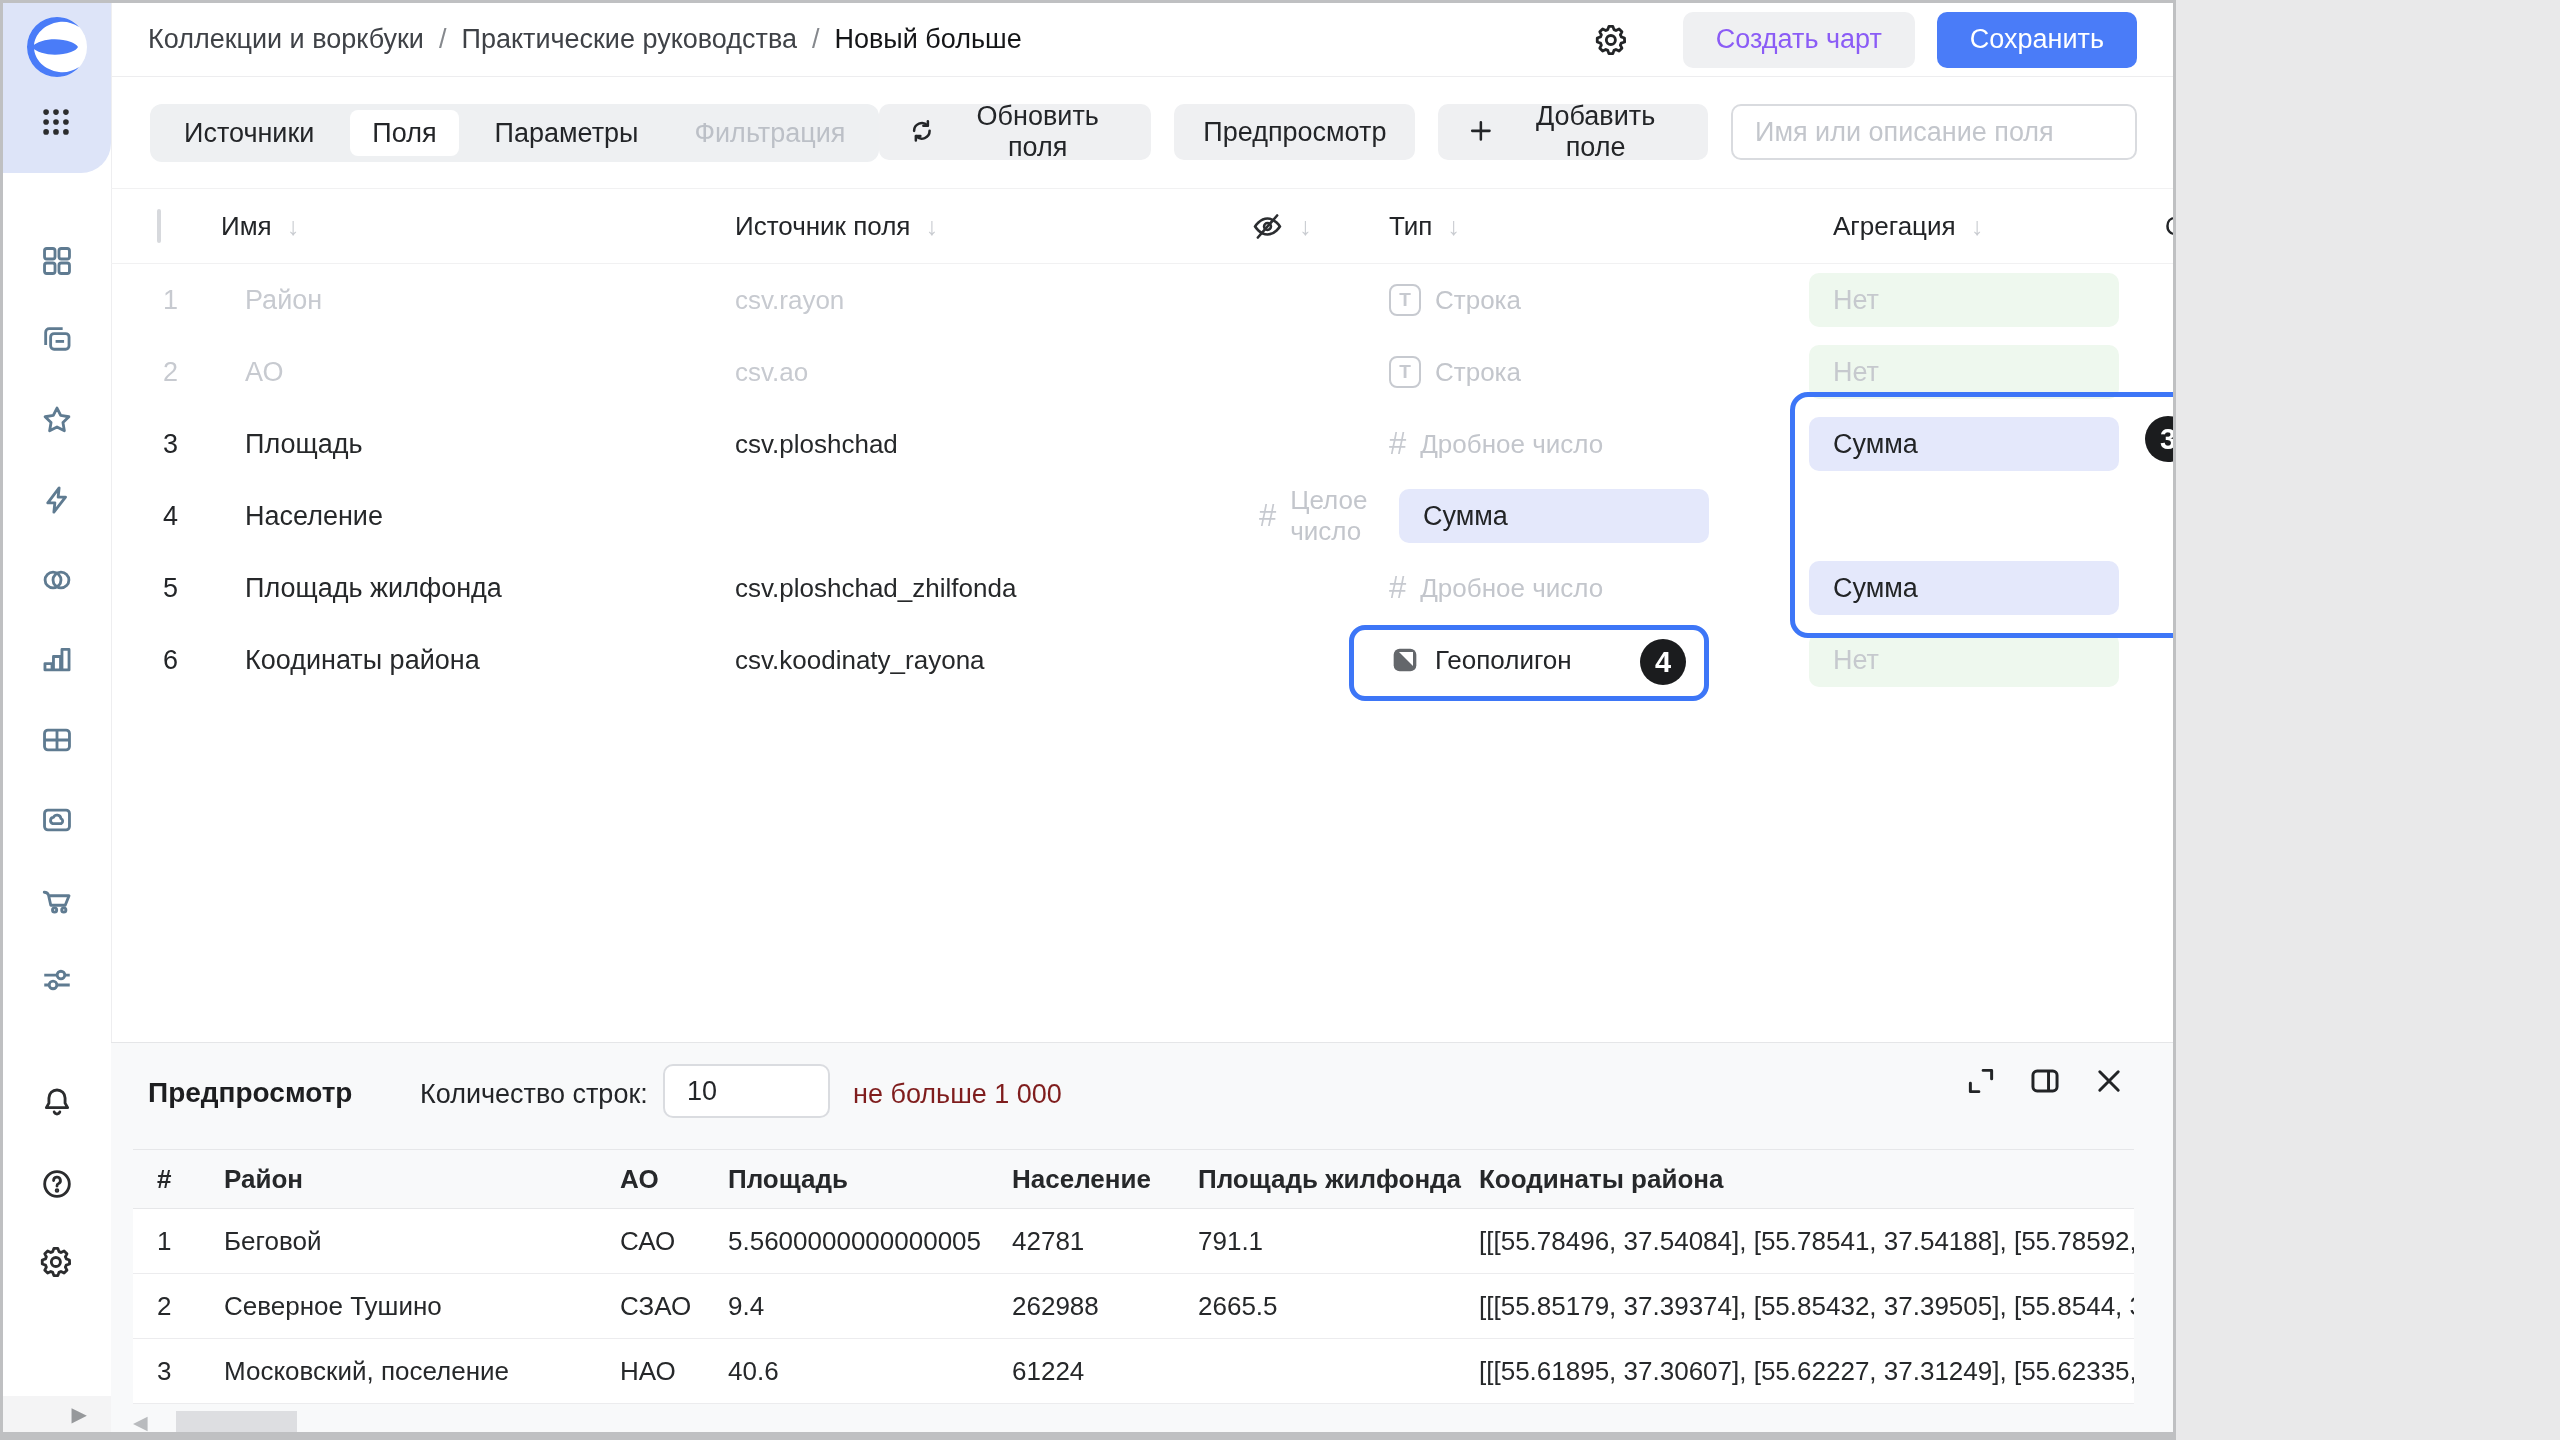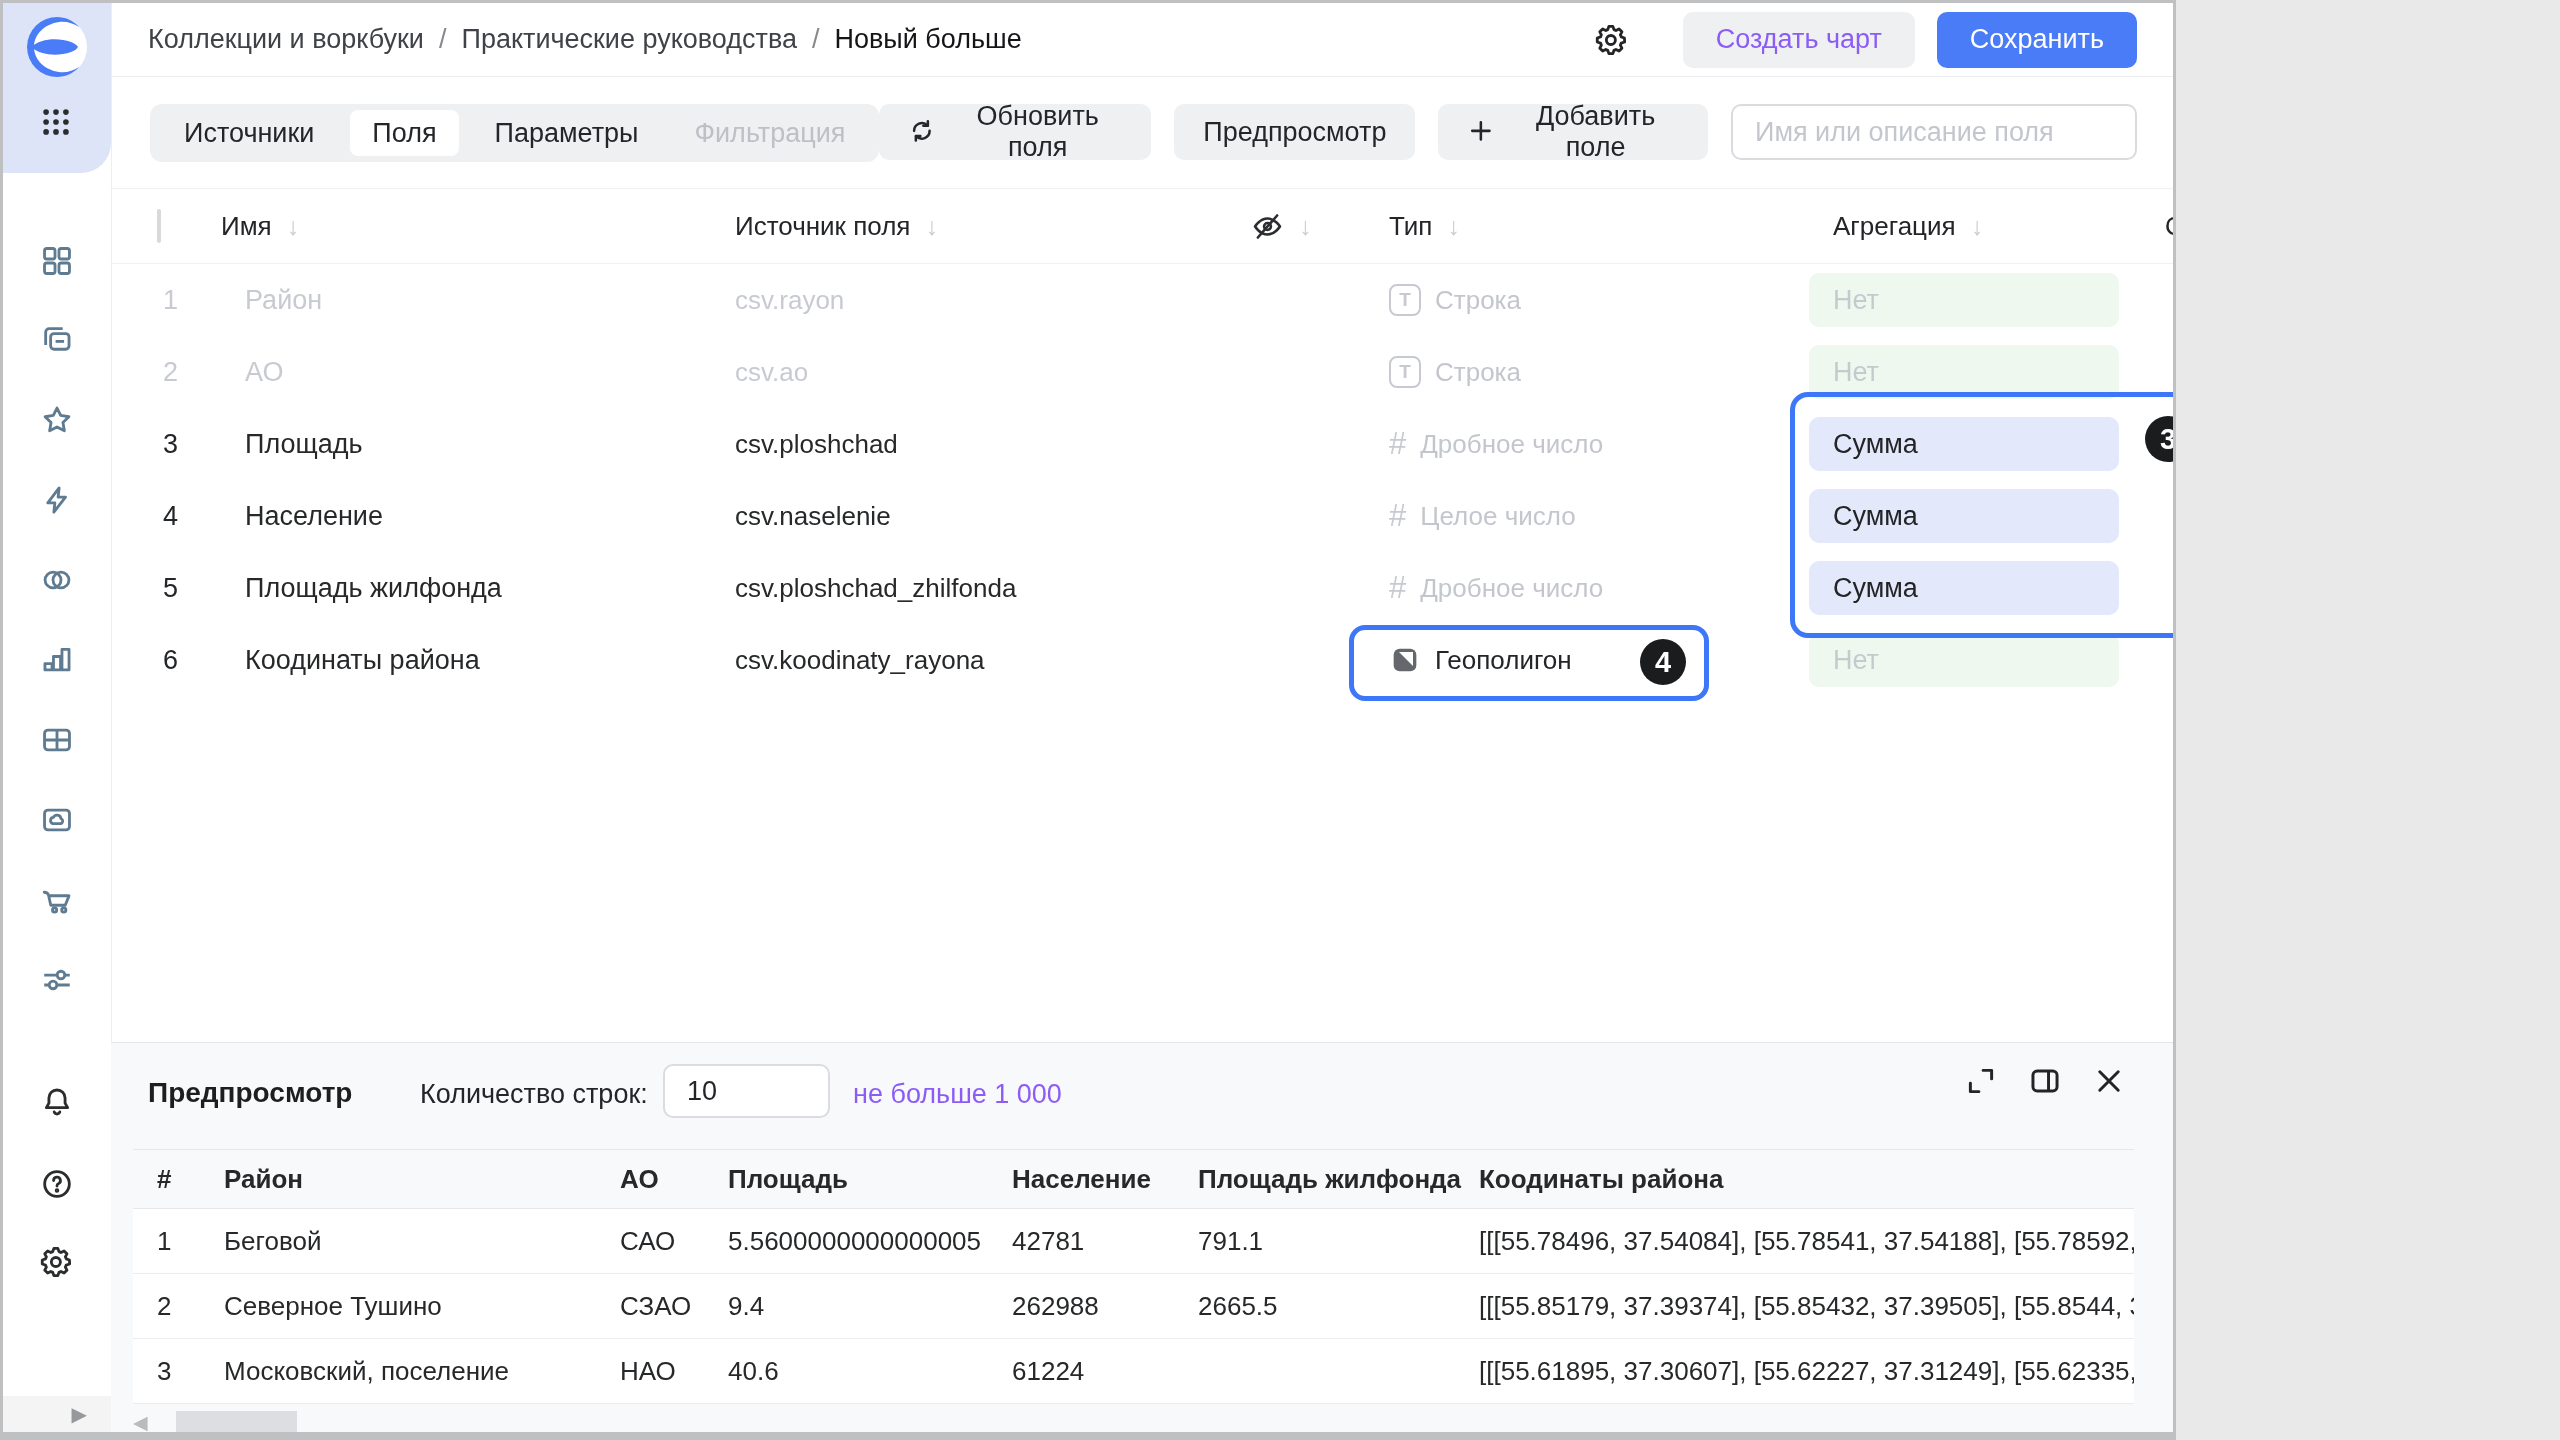--- a/index.html
+++ b/index.html
@@ -82,21 +82,21 @@
          font-size:29px;font-weight:700;display:flex;align-items:center;justify-content:center;z-index:7;}
   .badge-agg{left:2142px;top:413px;}
   .badge-type{left:1637px;top:636px;}
 
   
   .preview{position:absolute;left:108px;right:0;top:1039px;height:393px;background:#f8f9fa;border-top:1px solid #e5e6e8;}
   .preview-title{position:absolute;left:37px;top:34px;font-size:28px;font-weight:700;color:#1d1e20;}
   .rc-label{position:absolute;left:309px;top:36px;font-size:27px;color:#232528;}
   .rc-input{position:absolute;left:552px;top:21px;width:167px;height:54px;border:2px solid #dadce0;border-radius:10px;
             background:#fff;font-size:27px;padding:0 22px;box-sizing:border-box;color:#232528;font-family:inherit;outline:none;}
-  .rc-hint{position:absolute;left:742px;top:36px;font-size:27px;color:#8b5cf6;}
+  .rc-hint{position:absolute;left:742px;top:36px;font-size:27px;color:#7f1d1d;}
   .pv-actions{position:absolute;right:46px;top:20px;display:flex;gap:28px;align-items:center;}
   .pv-actions .icon-btn{width:36px;height:36px;color:#222426;}
 
   .ptable{position:absolute;left:22px;right:39px;top:106px;}
   .phead,.prow{display:grid;grid-template-columns:67px 396px 108px 284px 186px 281px 1fr;
                padding-left:24px;align-items:center;font-size:26px;color:#26282a;}
   .phead{height:58px;border-top:1px solid #e6e7e9;border-bottom:1px solid #e6e7e9;font-weight:700;}
   .prow{height:64px;background:#fff;border-bottom:1px solid #ececee;}
   .pcell{white-space:nowrap;overflow:hidden;padding-right:16px;}
 
@@ -356,21 +356,20 @@
       <div>
           <span class="chip chip-sum">Сумма</span>
         </div>
       <div></div>
         <div></div>
     </div>
 
     <div class="frow">
       <div class="c-num">4</div>
       <div class="c-name">Население</div>
-      <div class="c-src">csv.naselenie</div>
       <div></div>
       <div class="c-type">
         <span class="ticon-hash">#</span>
         <span class="type-label">Целое число</span>
       </div>
       <div>
           <span class="chip chip-sum">Сумма</span>
         </div>
       <div></div>
         <div></div>

